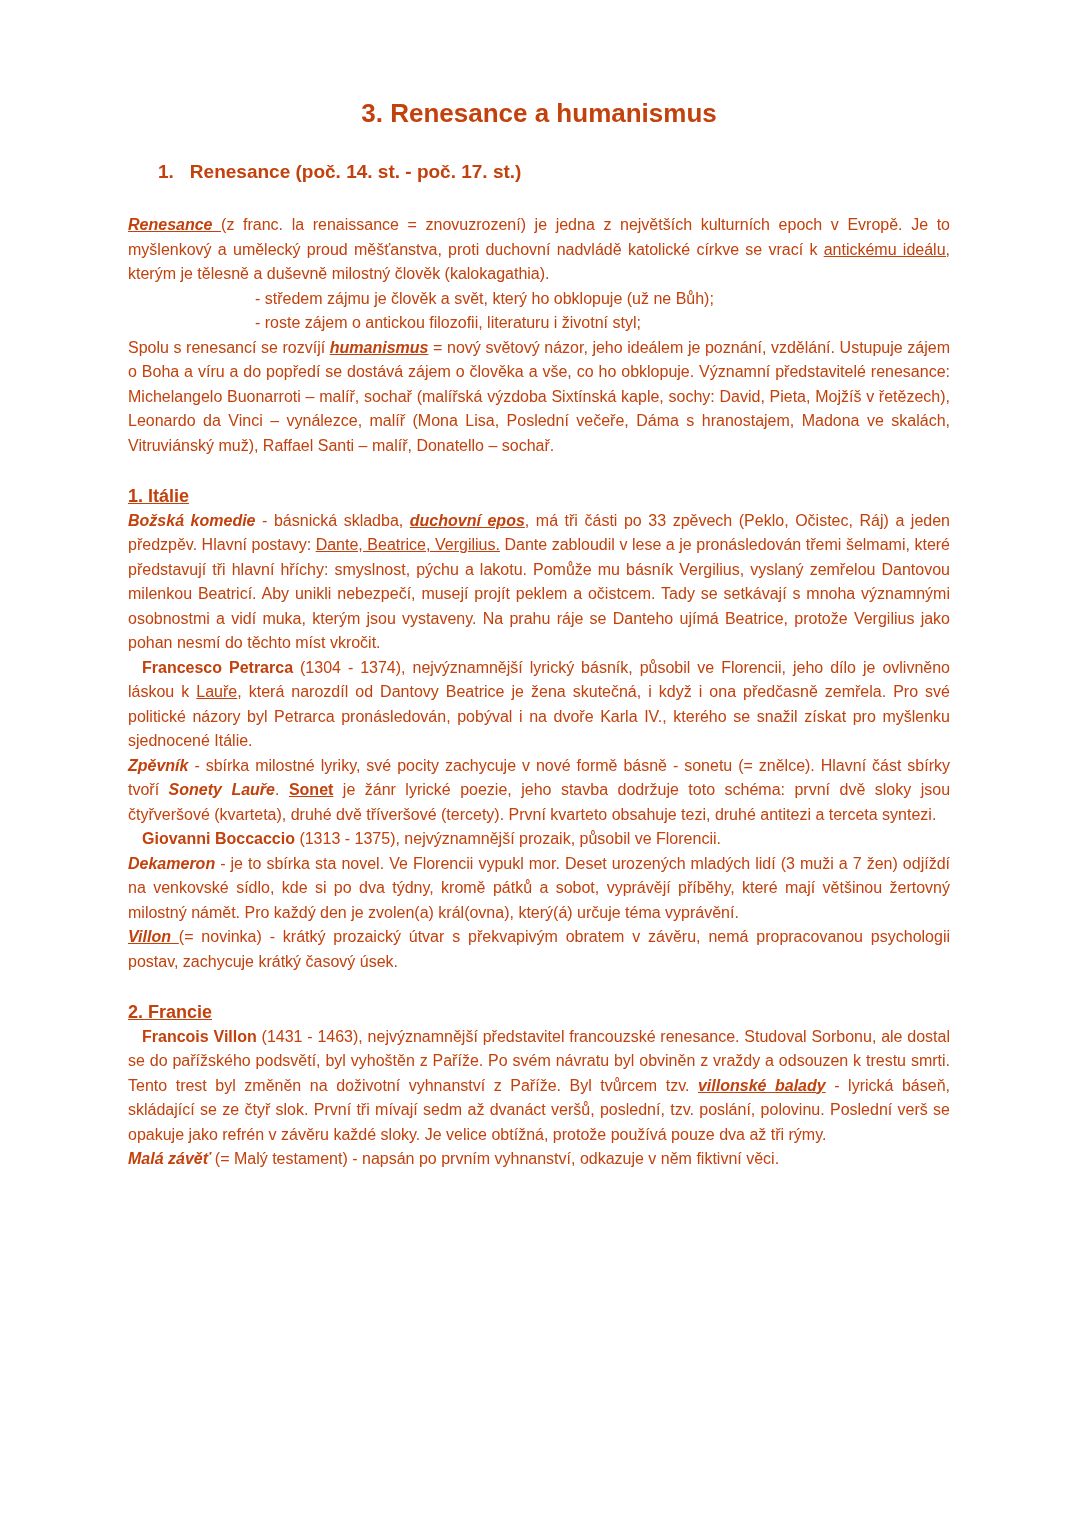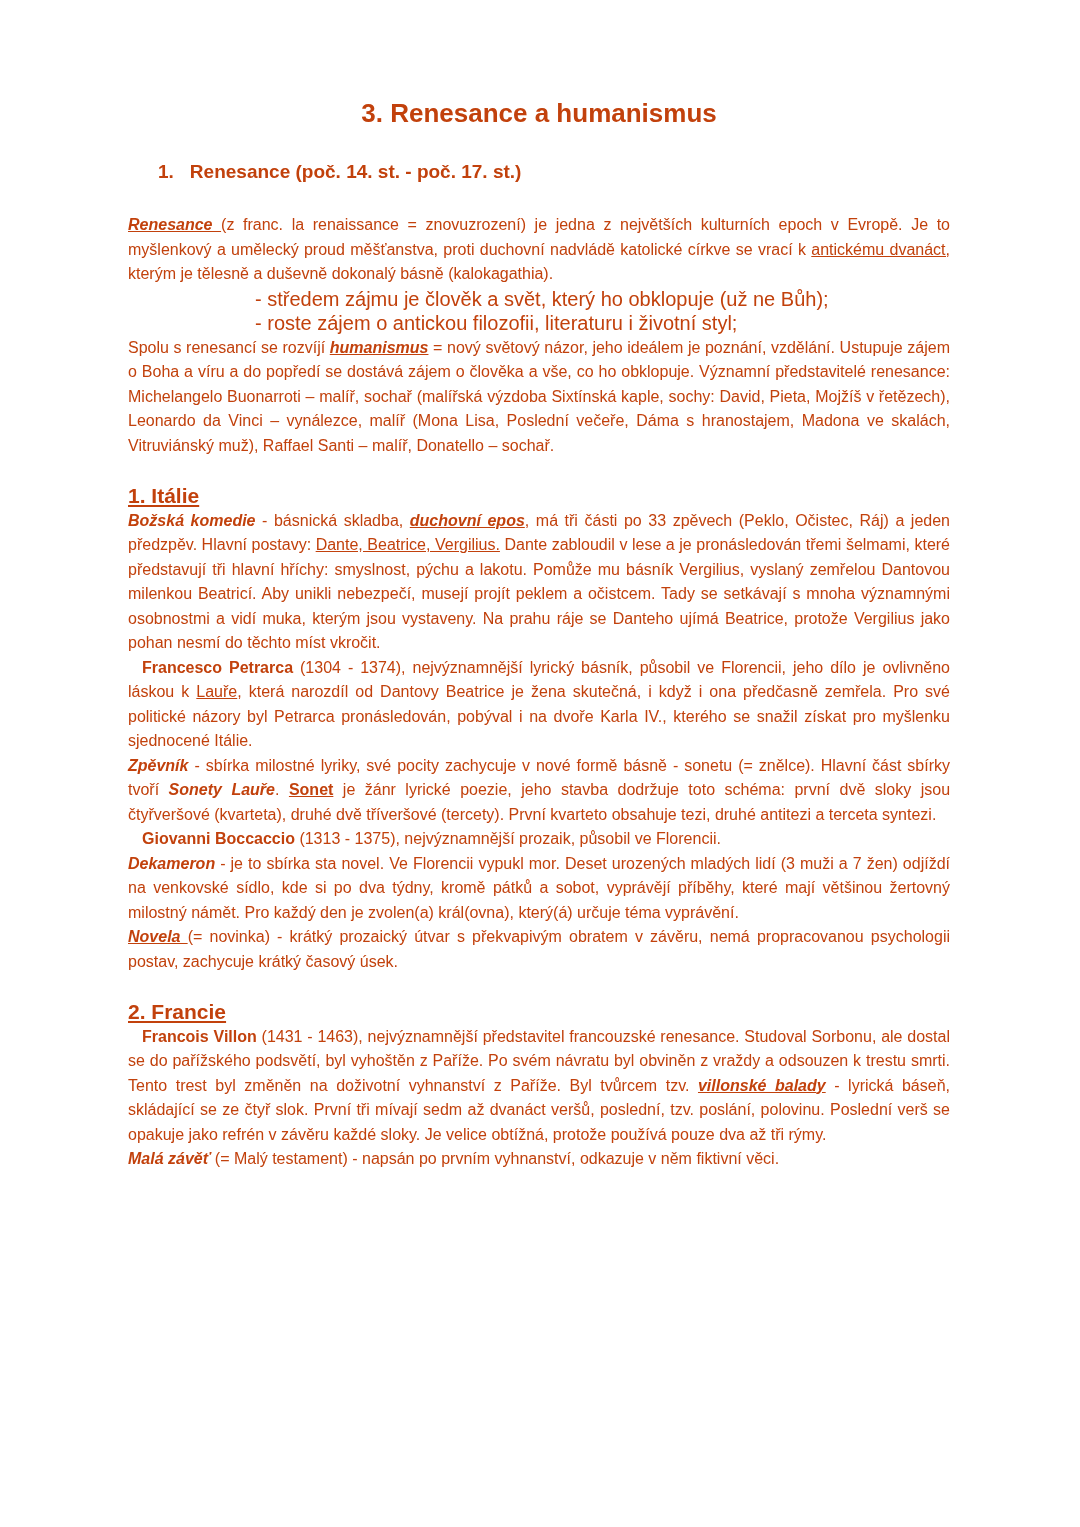--- a/index.html
+++ b/index.html
@@ -25,53 +25,53 @@
     margin: 0 0 30px 30px;
   }
   .heading-num { display: inline-block; margin-right: 16px; }
   .para {
     font-size: 16px;
     line-height: 24.5px;
     text-align: justify;
   }
   .first-indent { text-indent: 14px; }
   .sublines {
-    font-size: 20px;
+    font-size: 16px;
     line-height: 24.5px;
     margin-left: 127px;
   }
   .h3 {
-    font-size: 21px;
+    font-size: 18px;
     line-height: 24.5px;
     font-weight: bold;
     margin-top: 26px;
   }
   .b { font-weight: bold; }
   .i { font-style: italic; }
   .u { text-decoration: underline; }
 </style>
 </head>
 <body>
 
 <div class="page">
   <h1 class="title">3. Renesance a humanismus</h1>
   <div class="heading">
     <span class="heading-num">1.</span><span>Renesance (poč. 14. st. - poč. 17. st.)</span>
   </div>
   <div class="blocks" id="blocks">
-      <div class="para"><span class="b i u">Renesance </span><span>(z franc. la renaissance = znovuzrození) je jedna z největších kulturních epoch v Evropě. Je to myšlenkový a umělecký proud měšťanstva, proti duchovní nadvládě katolické církve se vrací k </span><span class="u">antickému dvanáct,</span><span> kterým je tělesně a duševně dokonalý básně (kalokagathia).</span></div>
+      <div class="para"><span class="b i u">Renesance </span><span>(z franc. la renaissance = znovuzrození) je jedna z největších kulturních epoch v Evropě. Je to myšlenkový a umělecký proud měšťanstva, proti duchovní nadvládě katolické církve se vrací k </span><span class="u">antickému ideálu,</span><span> kterým je tělesně a duševně milostný člověk (kalokagathia).</span></div>
       <div class="sublines">
         <div class="subline">- středem zájmu je člověk a svět, který ho obklopuje (už ne Bůh);</div>
         <div class="subline">- roste zájem o antickou filozofii, literaturu i životní styl;</div>
       </div>
       <div class="para"><span>Spolu s renesancí se rozvíjí </span><span class="b i u">humanismus</span><span> = nový světový názor, jeho ideálem je poznání, vzdělání. Ustupuje zájem o Boha a víru a do popředí se dostává zájem o člověka a vše, co ho obklopuje. Významní představitelé renesance: Michelangelo Buonarroti – malíř, sochař (malířská výzdoba Sixtínská kaple, sochy: David, Pieta, Mojžíš v řetězech), Leonardo da Vinci – vynálezce, malíř (Mona Lisa, Poslední večeře, Dáma s hranostajem, Madona ve skalách, Vitruviánský muž), Raffael Santi – malíř, Donatello – sochař.</span></div>
       <div class="h3"><span class="b u">1. Itálie</span></div>
       <div class="para"><span class="b i">Božská komedie</span><span> - básnická skladba, </span><span class="b i u">duchovní epos</span><span>, má tři části po 33 zpěvech (Peklo, Očistec, Ráj) a jeden předzpěv. Hlavní postavy: </span><span class="u">Dante, Beatrice, Vergilius.</span><span> Dante zabloudil v lese a je pronásledován třemi šelmami, které představují tři hlavní hříchy: smyslnost, pýchu a lakotu. Pomůže mu básník Vergilius, vyslaný zemřelou Dantovou milenkou Beatricí. Aby unikli nebezpečí, musejí projít peklem a očistcem. Tady se setkávají s mnoha významnými osobnostmi a vidí muka, kterým jsou vystaveny. Na prahu ráje se Danteho ujímá Beatrice, protože Vergilius jako pohan nesmí do těchto míst vkročit.</span></div>
       <div class="para first-indent"><span class="b">Francesco Petrarca </span><span>(1304 - 1374), nejvýznamnější lyrický básník, působil ve Florencii, jeho dílo je ovlivněno láskou k </span><span class="u">Lauře</span><span>, která narozdíl od Dantovy Beatrice je žena skutečná, i když i ona předčasně zemřela. Pro své politické názory byl Petrarca pronásledován, pobýval i na dvoře Karla IV., kterého se snažil získat pro myšlenku sjednocené Itálie.</span></div>
       <div class="para"><span class="b i">Zpěvník</span><span> - sbírka milostné lyriky, své pocity zachycuje v nové formě básně - sonetu (= znělce). Hlavní část sbírky tvoří </span><span class="b i">Sonety Lauře</span><span>. </span><span class="b u">Sonet</span><span> je žánr lyrické poezie, jeho stavba dodržuje toto schéma: první dvě sloky jsou čtyřveršové (kvarteta), druhé dvě tříveršové (tercety). První kvarteto obsahuje tezi, druhé antitezi a terceta syntezi.</span></div>
       <div class="para first-indent"><span class="b">Giovanni Boccaccio </span><span>(1313 - 1375), nejvýznamnější prozaik, působil ve Florencii.</span></div>
       <div class="para"><span class="b i">Dekameron</span><span> - je to sbírka sta novel. Ve Florencii vypukl mor. Deset urozených mladých lidí (3 muži a 7 žen) odjíždí na venkovské sídlo, kde si po dva týdny, kromě pátků a sobot, vyprávějí příběhy, které mají většinou žertovný milostný námět. Pro každý den je zvolen(a) král(ovna), který(á) určuje téma vyprávění.</span></div>
-      <div class="para"><span class="b i u">Novela </span><span>(= novinka) - krátký prozaický útvar s překvapivým obratem v závěru, nemá propracovanou psychologii postav, zachycuje krátký časový úsek.</span></div>
+      <div class="para"><span class="b i u">Villon </span><span>(= novinka) - krátký prozaický útvar s překvapivým obratem v závěru, nemá propracovanou psychologii postav, zachycuje krátký časový úsek.</span></div>
       <div class="h3"><span class="b u">2. Francie</span></div>
       <div class="para first-indent"><span class="b">Francois Villon </span><span>(1431 - 1463), nejvýznamnější představitel francouzské renesance. Studoval Sorbonu, ale dostal se do pařížského podsvětí, byl vyhoštěn z Paříže. Po svém návratu byl obviněn z vraždy a odsouzen k trestu smrti. Tento trest byl změněn na doživotní vyhnanství z Paříže. Byl tvůrcem tzv. </span><span class="b i u">villonské balady</span><span> - lyrická báseň, skládající se ze čtyř slok. První tři mívají sedm až dvanáct veršů, poslední, tzv. poslání, polovinu. Poslední verš se opakuje jako refrén v závěru každé sloky. Je velice obtížná, protože používá pouze dva až tři rýmy.</span></div>
       <div class="para"><span class="b i">Malá závěť </span><span>(= Malý testament) - napsán po prvním vyhnanství, odkazuje v něm fiktivní věci.</span></div>
     </div>
 </div>
 
 </body></html>

